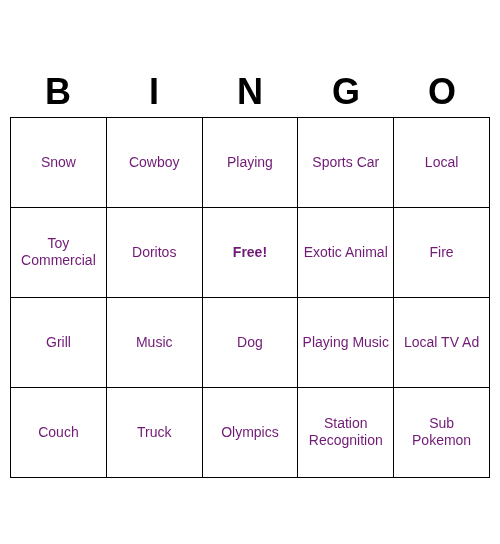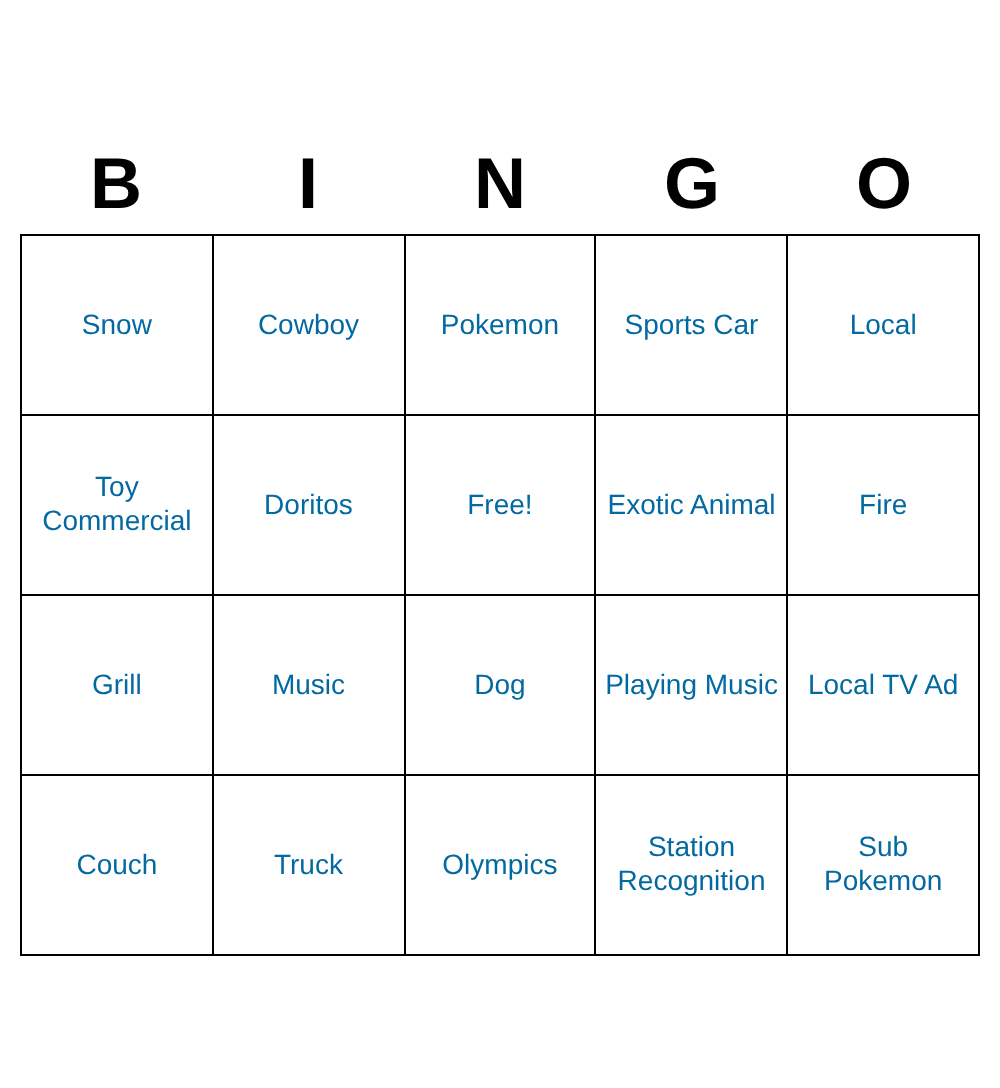--- a/index.html
+++ b/index.html
@@ -40,40 +40,40 @@
     }
 
     .bingo-table td {
       width: 96px;
       height: 90px;
       border: 1.5px solid #000;
       text-align: center;
       vertical-align: middle;
       padding: 4px;
       font-size: 14px;
-      color: #0369a1;
+      color: #701a75;
       line-height: 1.2;
     }
 
     .large-text {
       font-size: 22px;
     }
 
     .medium-text {
       font-size: 16px;
       margin-top: 44px;
     }
 
     .small-text {
       font-size: 11px;
     }
 
     .free-cell {
       font-size: 20px;
-      font-weight: normal;
+      font-weight: bold;
     }
   </style>
 </head>
 <body>
 
 <div>
   <table class="bingo-card" style="border-collapse:collapse;">
     <thead>
       <tr class="header-row">
       <th>B</th>
@@ -82,21 +82,21 @@
           <th>G</th>
           <th>O</th>
         </tr>
     </thead>
   </table>
   <table class="bingo-table">
     <tbody id="bingo-body">
     <tr>
           <td class="large-text">Snow</td>
           <td class="medium-text">Cowboy</td>
-          <td class="small-text">Pokemon</td>
+          <td class="small-text">Playing</td>
           <td class="medium-text">Sports Car</td>
           <td class="medium-text">Local</td>
         </tr>
         <tr>
           <td class="small-text">Toy Commercial</td>
           <td class="medium-text">Doritos</td>
           <td class="free-cell">Free!</td>
           <td class="medium-text">Exotic Animal</td>
           <td class="large-text">Fire</td>
         </tr>

